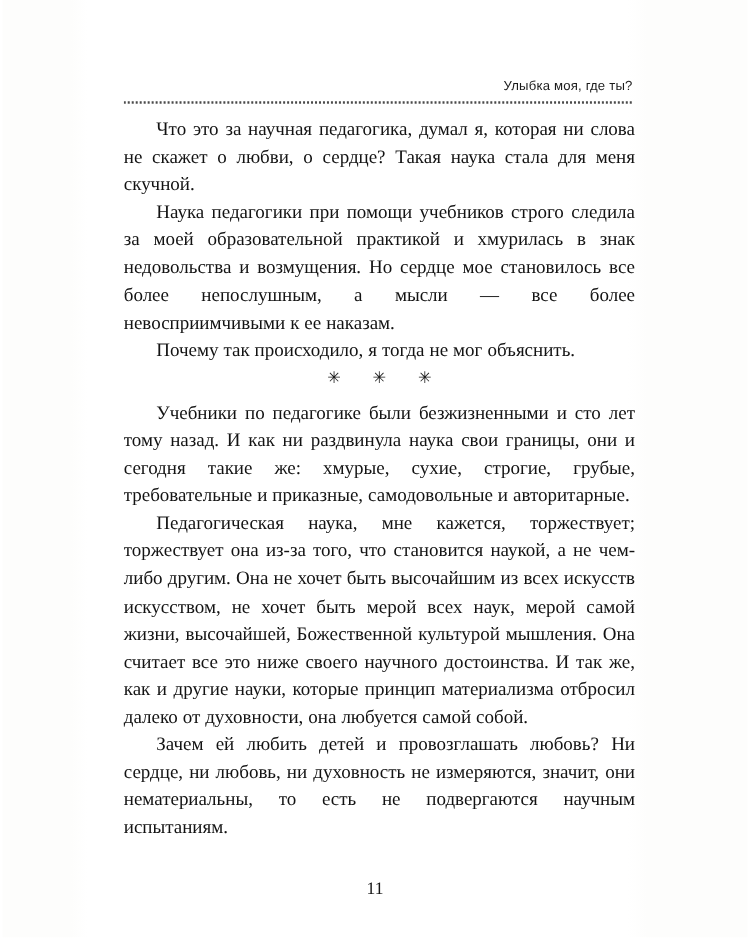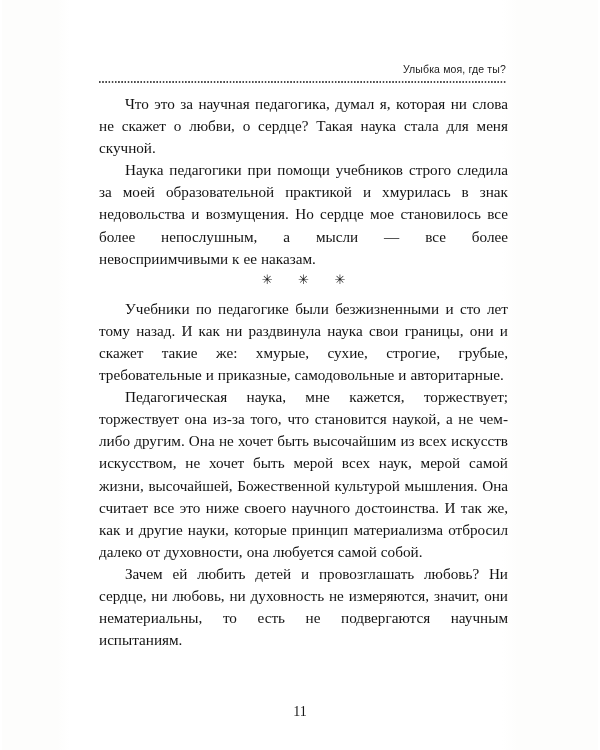--- a/index.html
+++ b/index.html
@@ -118,24 +118,25 @@
 
   <div class="running-head">
     <span class="running-head-title">Улыбка моя, где ты?</span>
     <div class="head-rule"></div>
   </div>
 
   <div class="textblock">
 
     <p class="para">Что это за научная педагогика, думал я, которая ни слова не скажет о любви, о сердце? Такая наука стала для меня скучной.</p>
     <p class="para">Наука педагогики при помощи учебников строго следила за моей образовательной практикой и хмурилась в знак недовольства и возмущения. Но сердце мое становилось все более непослушным, а мысли — все более невосприимчивыми к ее наказам.</p>
+    <p class="para">Почему так происходило, я тогда не мог объяснить.</p>
 
     <p class="para asterism">✳ ✳ ✳</p>
 
-    <p class="para">Учебники по педагогике были безжизненными и сто лет тому назад. И как ни раздвинула наука свои границы, они и скажет такие же: хмурые, сухие, строгие, грубые, требовательные и приказные, самодовольные и авторитарные.</p>
+    <p class="para">Учебники по педагогике были безжизненными и сто лет тому назад. И как ни раздвинула наука свои границы, они и сегодня такие же: хмурые, сухие, строгие, грубые, требовательные и приказные, самодовольные и авторитарные.</p>
     <p class="para">Педагогическая наука, мне кажется, торжествует; торжествует она из-за того, что становится наукой, а не чем-либо другим. Она не хочет быть высочайшим из всех искусств искусством, не хочет быть мерой всех наук, мерой самой жизни, высочайшей, Божественной культурой мышления. Она считает все это ниже своего научного достоинства. И так же, как и другие науки, которые принцип материализма отбросил далеко от духовности, она любуется самой собой.</p>
     <p class="para">Зачем ей любить детей и провозглашать любовь? Ни сердце, ни любовь, ни духовность не измеряются, значит, они нематериальны, то есть не подвергаются научным испытаниям.</p>
 
   </div>
 
   <div class="folio">11</div>
 
 </div>
 
 </body></html>

